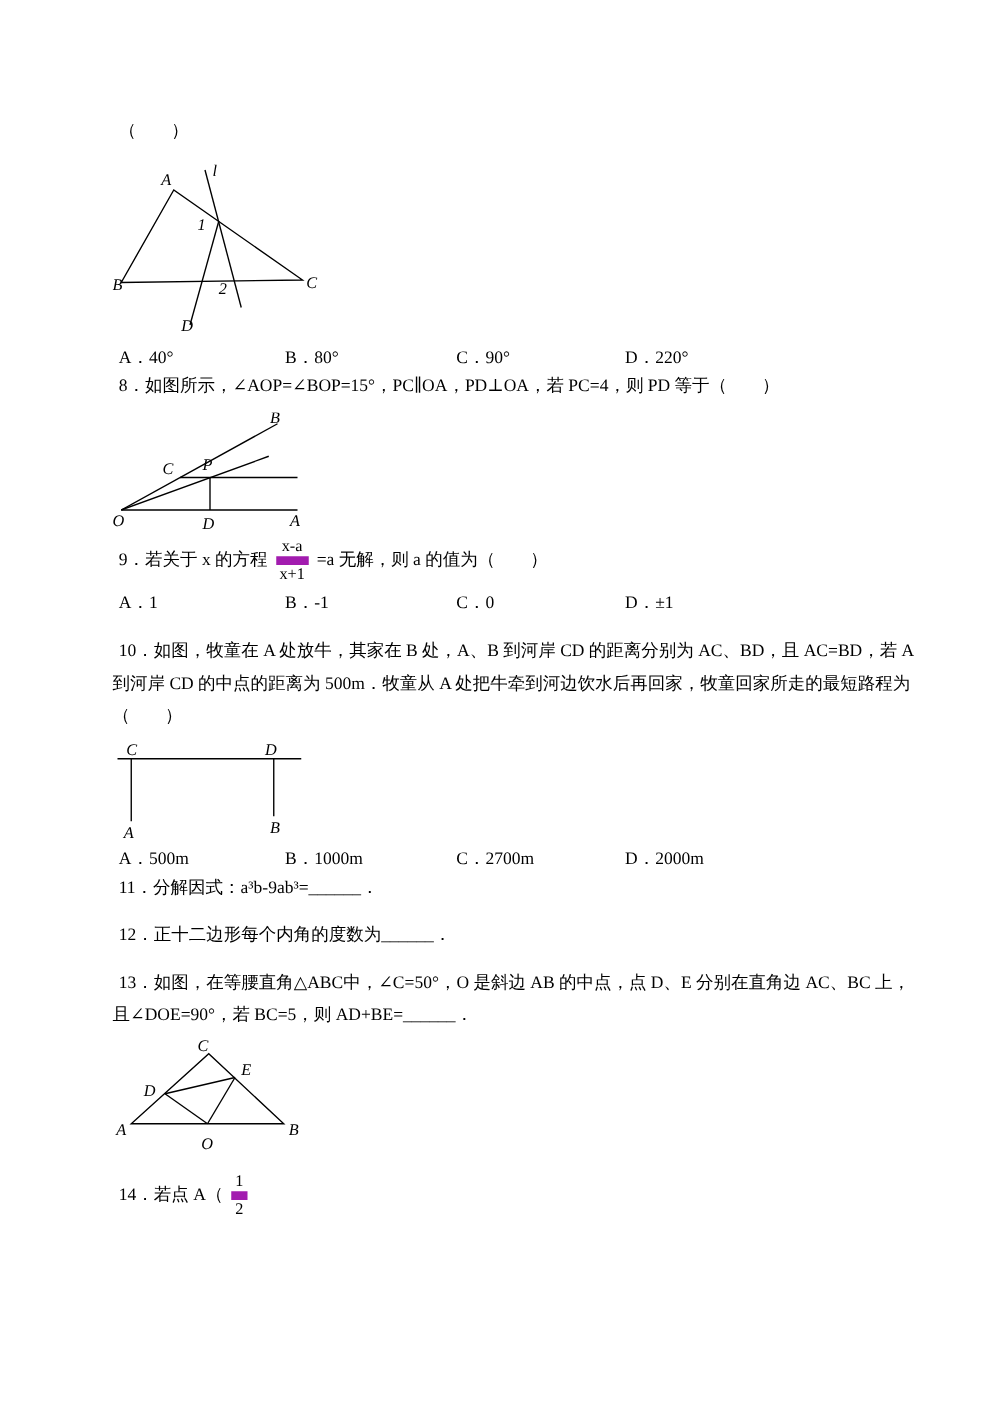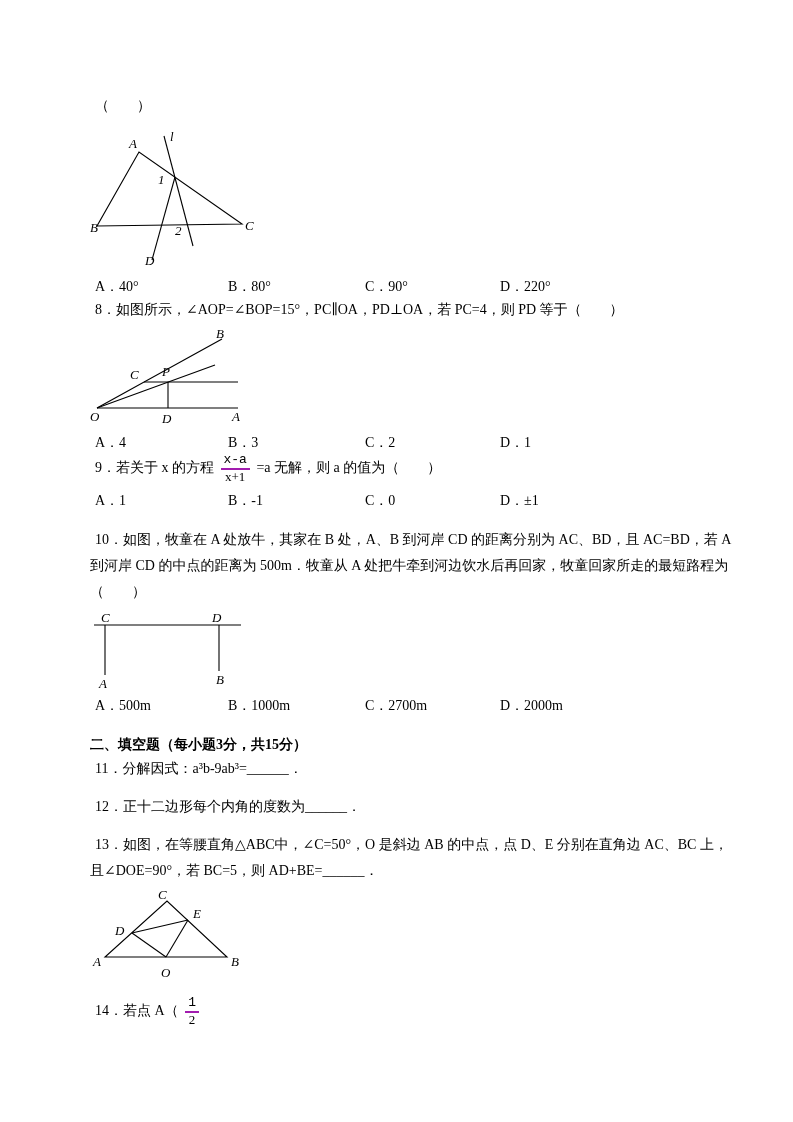--- a/index.html
+++ b/index.html
@@ -20,21 +20,21 @@
   .figure { line-height:0; }
   svg .ln { stroke:#000; stroke-width:1.1; fill:none; }
   svg text {
     font-family:"Liberation Serif","DejaVu Serif",serif;
     font-style:italic; font-size:13px; fill:#000; stroke:none;
   }
   .frac {
     display:inline-block; vertical-align:middle; text-align:center;
     line-height:1.15; font-size:13px; margin:0 3px; text-indent:0;
   }
-  .frac .num { display:block; border-bottom:2px solid #a21caf; padding:0 3px;font-family:Liberation Mono, monospace; }
+  .frac .num { display:block; border-bottom:7px solid #a21caf; padding:0 3px; }
   .frac .den { display:block; padding:0 3px; }
   .mt8{margin-top:8px}.mt12{margin-top:12px}
   .mt14{}.mt16{margin-top:16px}.mt18{margin-top:18px}
   .mt4{margin-top:4px}.mt2{margin-top:2px}.mt5{margin-top:5px}
 </style>
 </head>
 <body>
 
 <div class="page">
 
@@ -73,26 +73,20 @@
       <line class="ln" x1="78" y1="52" x2="78" y2="78"></line>
       <text x="0" y="91">O</text>
       <text x="142" y="91">A</text>
       <text x="126" y="8">B</text>
       <text x="40" y="49">C</text>
       <text x="72" y="46">P</text>
       <text x="72" y="93">D</text>
     </svg>
   </div>
 
-  <div class="opts mt2">
-    <span>A．4</span>
-    <span>B．3</span>
-    <span>C．2</span>
-    <span>D．1</span>
-  </div>
 
   <p class="qtext mt14">
     <span>9．若关于 x 的方程</span>
     <span class="frac">
       <span class="num">x-a</span>
       <span class="den">x+1</span>
     </span>
     <span>=a 无解，则 a 的值为（　　）</span>
   </p>
 
@@ -117,21 +111,20 @@
     </svg>
   </div>
 
   <div class="opts mt4">
     <span>A．500m</span>
     <span>B．1000m</span>
     <span>C．2700m</span>
     <span>D．2000m</span>
   </div>
 
-  <p class="section-title mt18">二、填空题（每小题3分，共15分）</p>
 
   <p class="qtext mt14">11．分解因式：a³b-9ab³=______．</p>
 
   <p class="qtext mt12">12．正十二边形每个内角的度数为______．</p>
 
   <p class="qtext mt12">13．如图，在等腰直角△ABC中，∠C=50°，O 是斜边 AB 的中点，点 D、E 分别在直角边 AC、BC 上，且∠DOE=90°，若 BC=5，则 AD+BE=______．</p>
 
   <div class="figure mt5">
     <svg width="150" height="95" viewBox="0 0 150 95">
       <path class="ln" d="M15,68 L137,68 L77,12 Z"></path>

